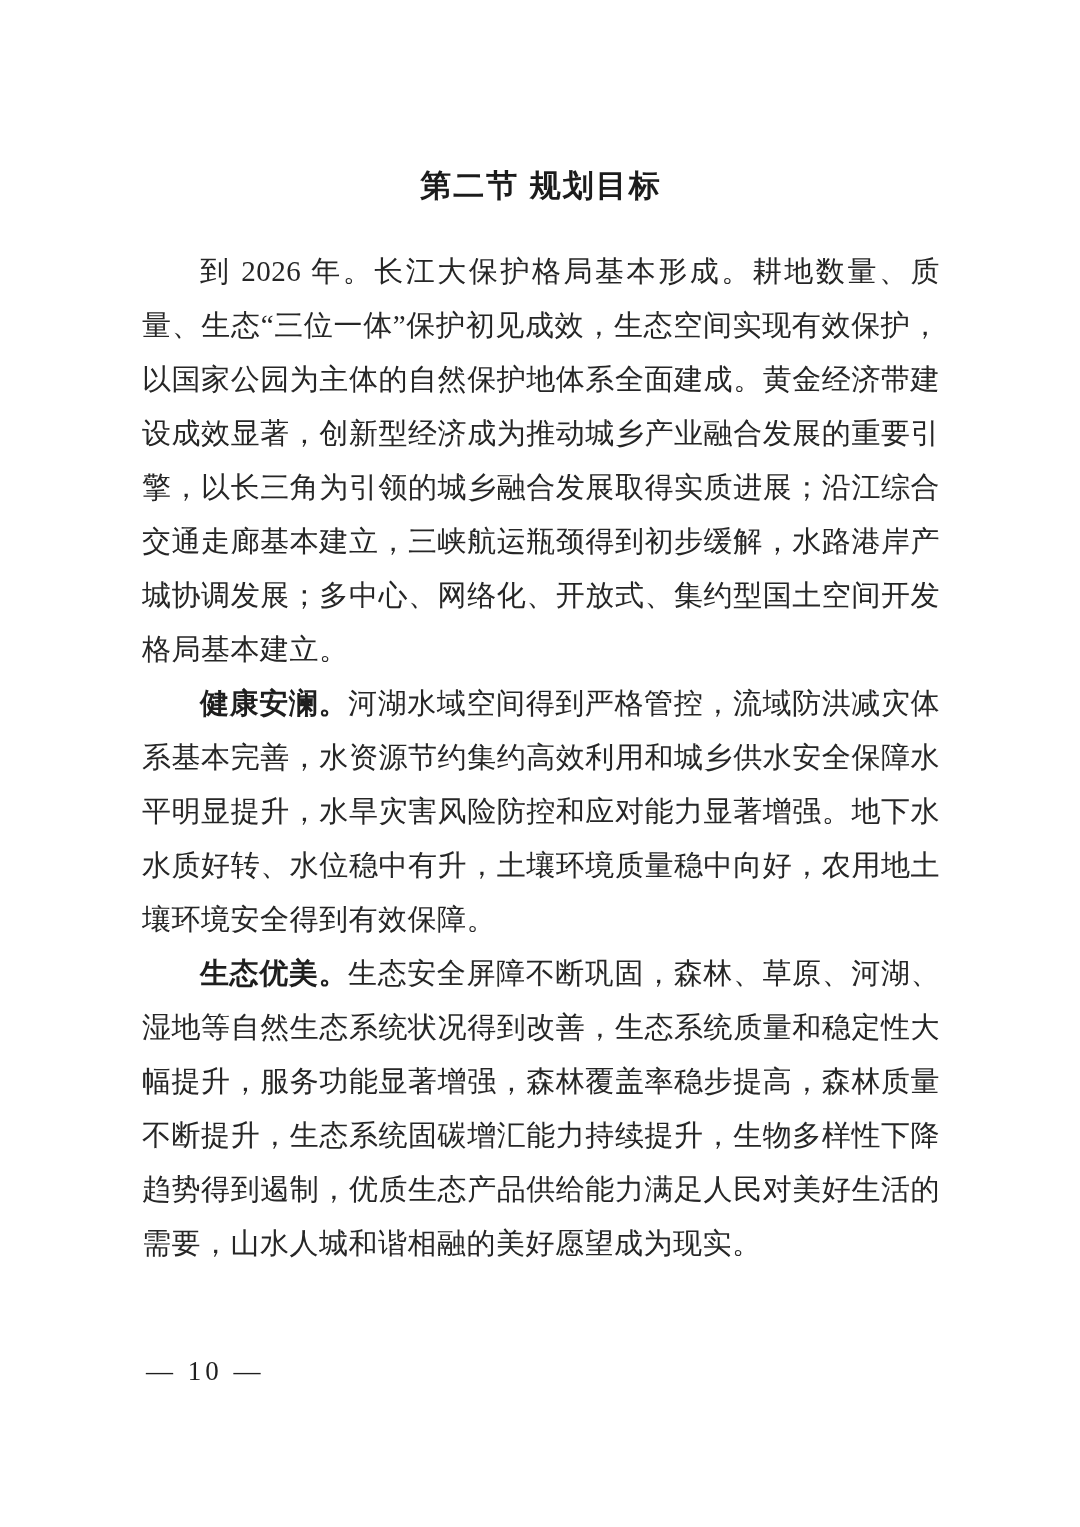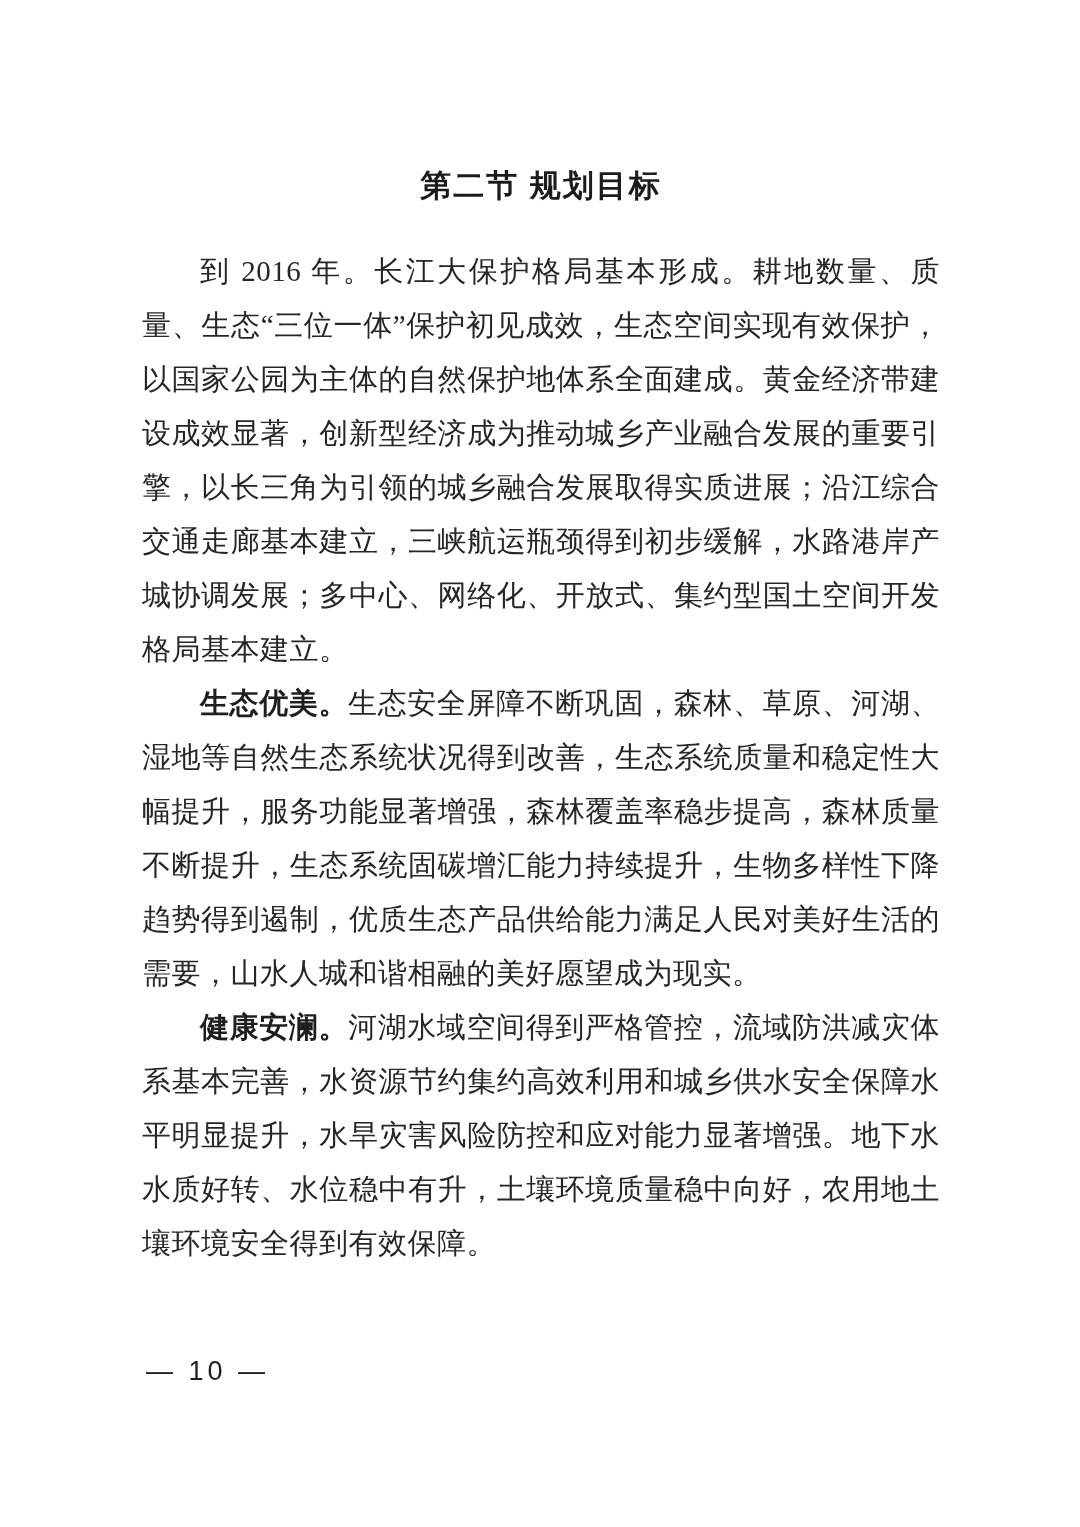--- a/index.html
+++ b/index.html
@@ -46,29 +46,29 @@
     font-weight: 700;
     color: #1e1e1e;
   }
   .page-number {
     position: absolute;
     left: 146px;
     top: 1356px;
     font-size: 27px;
     color: #1f1f1f;
     letter-spacing: 4px;
-    font-family: Liberation Sans, sans-serif;
+    font-family: Liberation Serif, serif;
   }
 </style>
 </head>
 <body>
 
 <div class="page">
   <div class="content">
     <h1 class="doc-title">第二节 规划目标</h1>
     <div id="doc-body">
-        <p class="para">到 2016 年。长江大保护格局基本形成。耕地数量、质量、生态“三位一体”保护初见成效，生态空间实现有效保护，以国家公园为主体的自然保护地体系全面建成。黄金经济带建设成效显著，创新型经济成为推动城乡产业融合发展的重要引擎，以长三角为引领的城乡融合发展取得实质进展；沿江综合交通走廊基本建立，三峡航运瓶颈得到初步缓解，水路港岸产城协调发展；多中心、网络化、开放式、集约型国土空间开发格局基本建立。</p>
+        <p class="para">到 2026 年。长江大保护格局基本形成。耕地数量、质量、生态“三位一体”保护初见成效，生态空间实现有效保护，以国家公园为主体的自然保护地体系全面建成。黄金经济带建设成效显著，创新型经济成为推动城乡产业融合发展的重要引擎，以长三角为引领的城乡融合发展取得实质进展；沿江综合交通走廊基本建立，三峡航运瓶颈得到初步缓解，水路港岸产城协调发展；多中心、网络化、开放式、集约型国土空间开发格局基本建立。</p>
+        <p class="para"><span class="lead">健康安澜。</span>河湖水域空间得到严格管控，流域防洪减灾体系基本完善，水资源节约集约高效利用和城乡供水安全保障水平明显提升，水旱灾害风险防控和应对能力显著增强。地下水水质好转、水位稳中有升，土壤环境质量稳中向好，农用地土壤环境安全得到有效保障。</p>
         <p class="para"><span class="lead">生态优美。</span>生态安全屏障不断巩固，森林、草原、河湖、湿地等自然生态系统状况得到改善，生态系统质量和稳定性大幅提升，服务功能显著增强，森林覆盖率稳步提高，森林质量不断提升，生态系统固碳增汇能力持续提升，生物多样性下降趋势得到遏制，优质生态产品供给能力满足人民对美好生活的需要，山水人城和谐相融的美好愿望成为现实。</p>
-        <p class="para"><span class="lead">健康安澜。</span>河湖水域空间得到严格管控，流域防洪减灾体系基本完善，水资源节约集约高效利用和城乡供水安全保障水平明显提升，水旱灾害风险防控和应对能力显著增强。地下水水质好转、水位稳中有升，土壤环境质量稳中向好，农用地土壤环境安全得到有效保障。</p>
       </div>
   </div>
   <div class="page-number">— 10 —</div>
 </div>
 
 </body></html>

